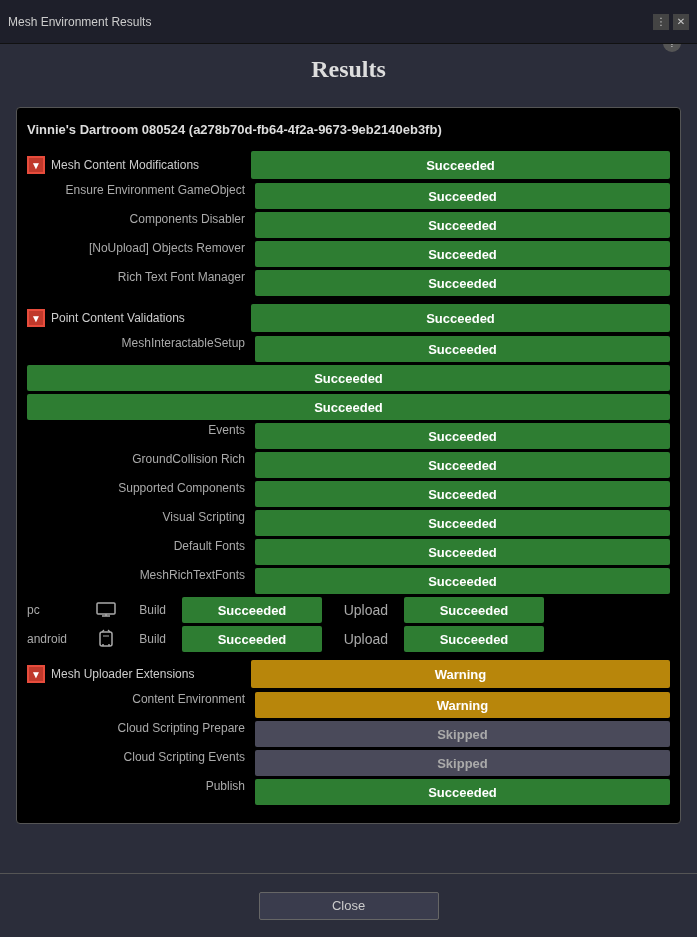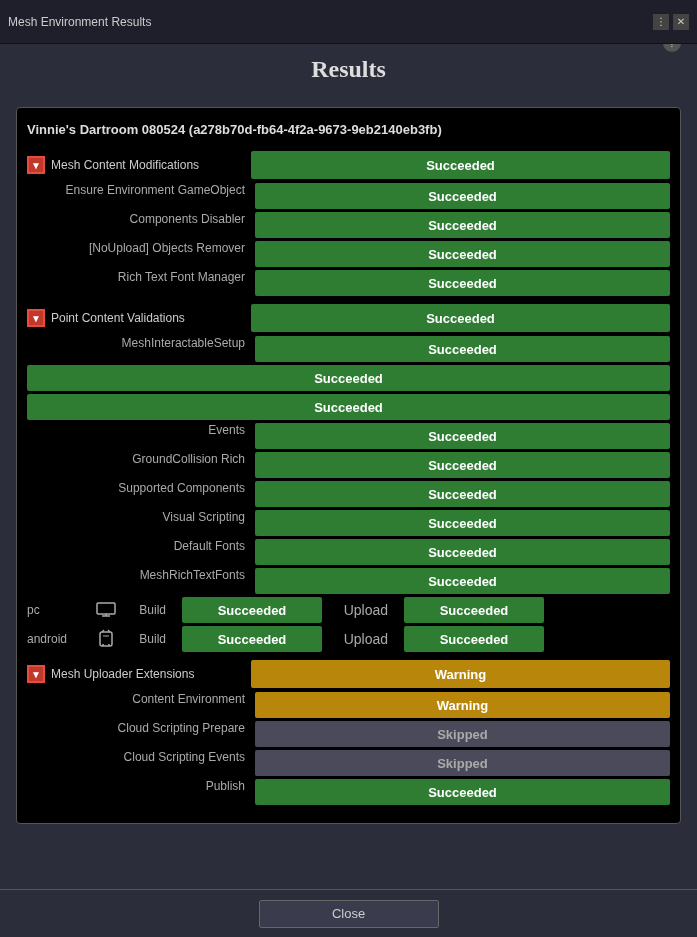--- a/index.html
+++ b/index.html
@@ -238,21 +238,21 @@
       padding-right: 4px;
       margin-left: 8px;
     }
 
     
     .bottom-bar {
       position: absolute;
       bottom: 0;
       left: 0;
       right: 0;
-      height: 48px;
+      height: 64px;
       background: #2b2d3a;
       border-top: 1px solid #555;
       display: flex;
       align-items: center;
       justify-content: center;
     }
 
     .close-btn {
       width: 180px;
       height: 28px;

